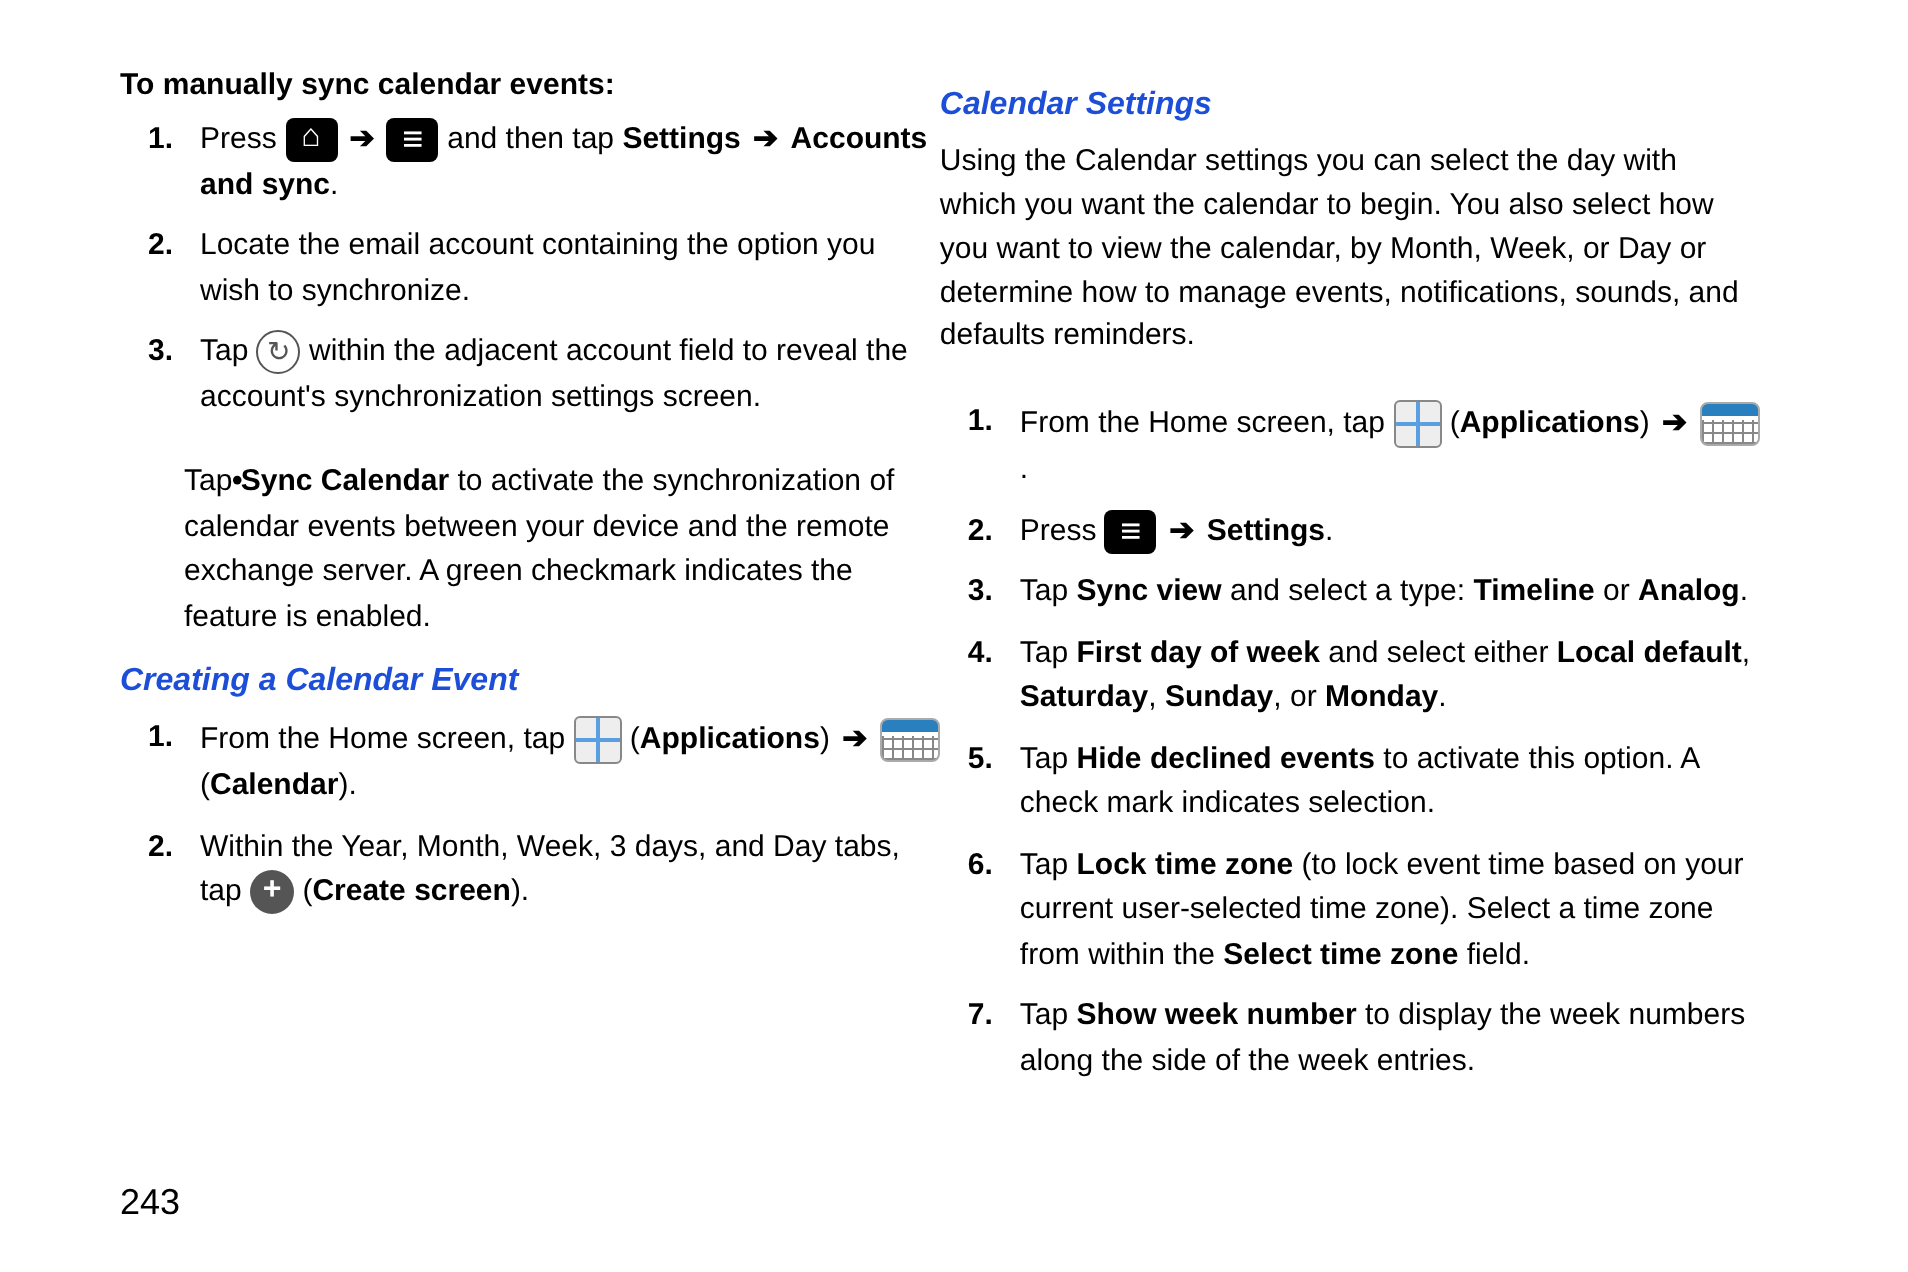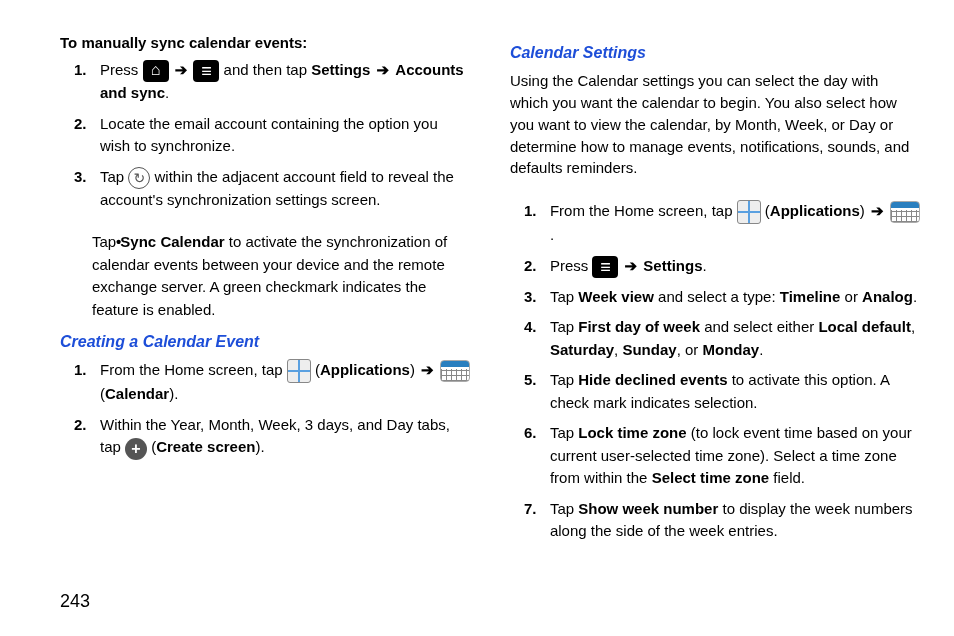--- a/index.html
+++ b/index.html
@@ -8,21 +8,20 @@
       height: 636px;
       font-family: Arial, Helvetica, sans-serif;
       font-size: 15px;
       line-height: 1.4;
       color: #000;
       padding: 32px 40px 20px 60px;
       position: relative;
     }
     .columns {
       display: flex;
-      gap: 40px;
     }
     .col { flex: 1; }
     .col-left { flex: 0 0 48%; }
     .col-right { flex: 0 0 48%; }
     .section-title {
       font-family: Arial, Helvetica, sans-serif;
       font-weight: bold;
       font-style: italic;
       color: #1d4ed8;
       font-size: 16px;
@@ -227,21 +226,21 @@
         <span class="arrow">➔</span>
         <span class="icon icon-cal"></span><span> .</span>
       </li>
       <li>
         <span>Press </span>
         <span class="icon icon-menu2"></span>
         <span class="arrow">➔</span>
         <span class="b">Settings</span><span>.</span>
       </li>
       <li>
-        <span>Tap </span><span class="b">Week view</span><span> and select a type: </span><span class="b">Timeline</span><span> or </span><span class="b">Analog</span><span>.</span>
+        <span>Tap </span><span class="b">Sync view</span><span> and select a type: </span><span class="b">Timeline</span><span> or </span><span class="b">Analog</span><span>.</span>
       </li>
       <li>
         <span>Tap </span><span class="b">First day of week</span><span> and select either </span><span class="b">Local default</span><span>, </span><span class="b">Saturday</span><span>, </span><span class="b">Sunday</span><span>, or </span><span class="b">Monday</span><span>.</span>
       </li>
       <li>
         <span>Tap </span><span class="b">Hide declined events</span><span> to activate this option. A check mark indicates selection.</span>
       </li>
       <li>
         <span>Tap </span><span class="b">Lock time zone</span><span> (to lock event time based on your current user-selected time zone). Select a time zone from within the </span><span class="b">Select time zone</span><span> field.</span>
       </li>

